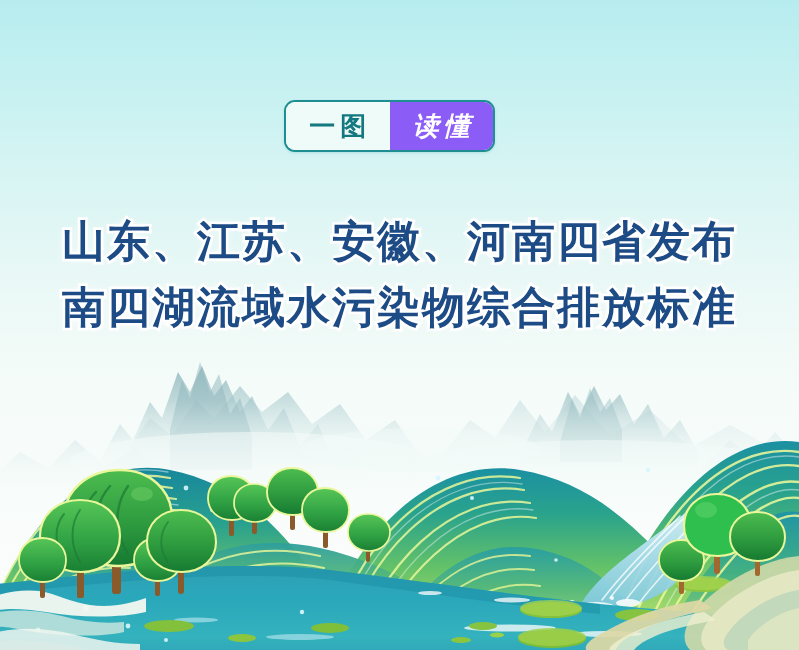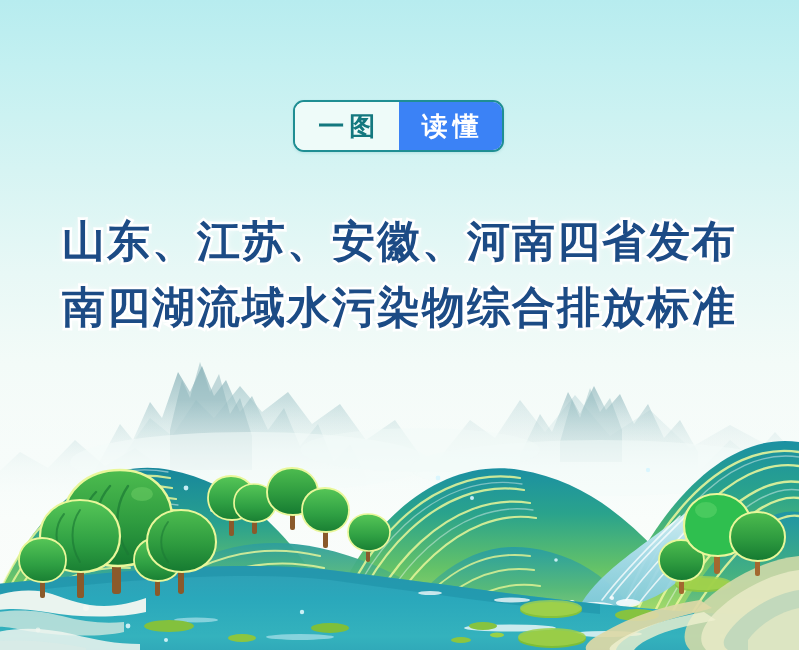--- a/index.html
+++ b/index.html
@@ -13,28 +13,28 @@
     position:relative;width:799px;height:650px;overflow:hidden;
     background:linear-gradient(180deg,#b7ecef 0%,#c3f0f1 10%,#d6f4f3 26%,#e8f8f6 42%,#f3fbf8 56%,#f8fcfa 70%,#fbfdfb 100%);
   }
 
   
   .layer{position:absolute;left:0;top:0;width:799px;height:650px;}
   .layer svg{display:block;width:799px;height:650px;}
 
   
   #badge{
-    position:absolute;left:293px;top:100px;width:211px;height:52px;
+    position:absolute;left:284px;top:100px;width:211px;height:52px;
     box-sizing:border-box;border:2px solid #1f8e93;border-radius:11px;
     display:flex;overflow:hidden;background:#eafaf8;
     box-shadow:0 1px 3px rgba(31,142,147,.18);
   }
   #badge .half{flex:1;display:flex;align-items:center;justify-content:center;}
   #badge .half.left{background:#eefbf9;}
-  #badge .half.right{background:#3b82f6;}
+  #badge .half.right{background:#8b5cf6;font-style:italic;}
   #badge .txt{
     font-family:"DejaVu Sans","Liberation Sans",sans-serif;
     font-size:26px;font-weight:700;letter-spacing:5px;
     text-indent:5px;line-height:1;
   }
   #badge .half.left .txt{color:#13787f;}
   #badge .half.right .txt{color:#ffffff;}
 
   
   #headline{

